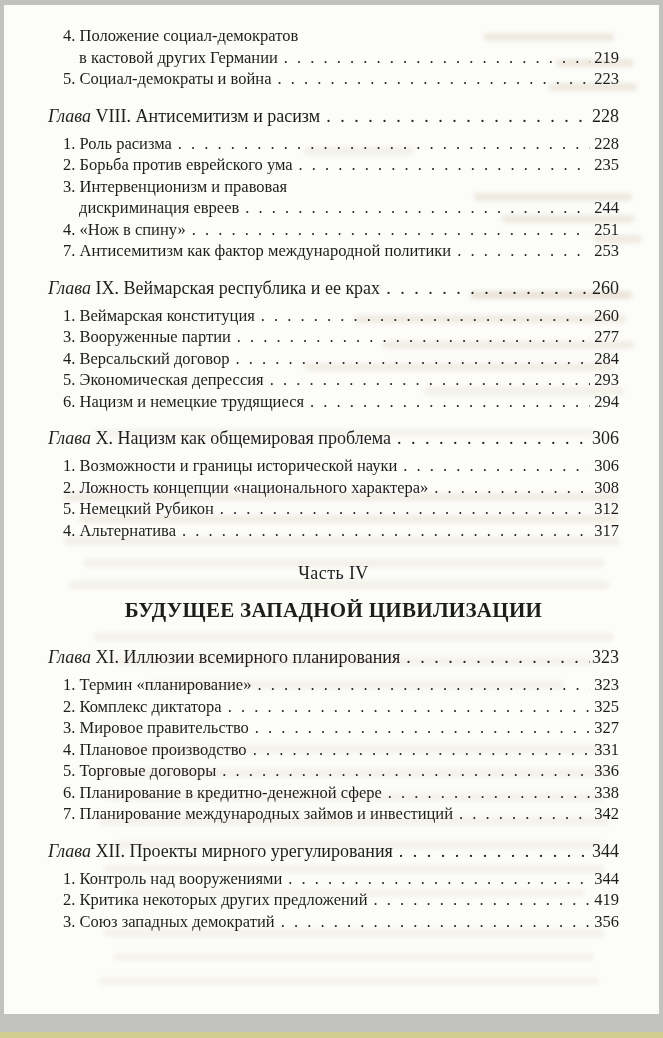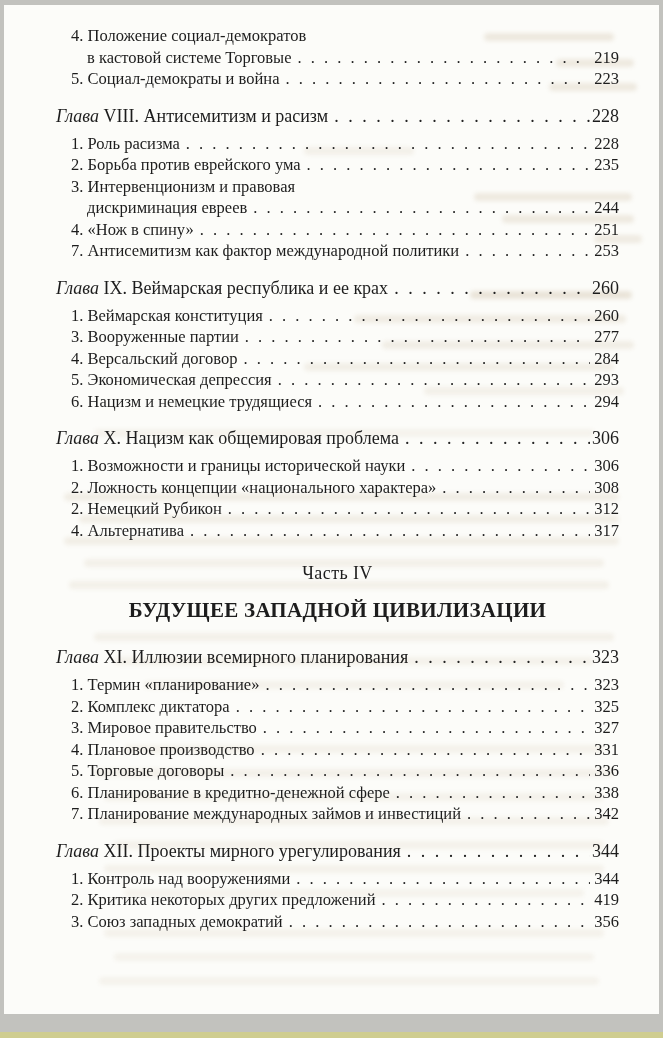--- a/index.html
+++ b/index.html
@@ -28,21 +28,21 @@
   }
   .bleed-layer {
     position: absolute; inset: 0; z-index: 0;
     pointer-events: none; overflow: hidden;
   }
   .bleed-mark {
     position: absolute; height: 8px; border-radius: 4px;
     background: #9b7b4a; filter: blur(2px);
   }
   .content {
-    position: absolute; left: 52px; right: 40px; top: 20px; z-index: 1;
+    position: absolute; left: 44px; right: 40px; top: 20px; z-index: 1;
   }
   .toc-row.item {
     padding-left: 15px;
     font-size: 16.5px;
     line-height: 21.5px;
   }
   .toc-row.chapter {
     margin-top: 14px; margin-bottom: 5px;
     font-size: 18px; line-height: 24px;
   }
@@ -102,21 +102,21 @@
         <div class="bleed-mark" style="left: 120px; top: 884px; width: 460px; opacity: 0.07;"></div>
         <div class="bleed-mark" style="left: 100px; top: 924px; width: 500px; opacity: 0.08;"></div>
         <div class="bleed-mark" style="left: 110px; top: 948px; width: 480px; opacity: 0.07;"></div>
         <div class="bleed-mark" style="left: 95px; top: 972px; width: 500px; opacity: 0.07;"></div>
       </div>
     <div class="content">
       <div>
           <div class="toc-row item">
             <div class="pre-line">4. Положение социал-демократов</div>
             <div class="leader-line wrapped">
-              <span class="entry-text">в кастовой системе Торговые</span>
+              <span class="entry-text">в кастовой других Германии</span>
               <span class="dots"></span>
               <span class="pagenum">219</span>
             </div>
           </div>
           <div class="toc-row item">
             <div class="leader-line">
               <span class="entry-text">5. Социал-демократы и война</span>
               <span class="dots"></span>
               <span class="pagenum">223</span>
             </div>
@@ -222,21 +222,21 @@
           </div>
           <div class="toc-row item">
             <div class="leader-line">
               <span class="entry-text">2. Ложность концепции «национального характера»</span>
               <span class="dots"></span>
               <span class="pagenum">308</span>
             </div>
           </div>
           <div class="toc-row item">
             <div class="leader-line">
-              <span class="entry-text">2. Немецкий Рубикон</span>
+              <span class="entry-text">5. Немецкий Рубикон</span>
               <span class="dots"></span>
               <span class="pagenum">312</span>
             </div>
           </div>
           <div class="toc-row item">
             <div class="leader-line">
               <span class="entry-text">4. Альтернатива</span>
               <span class="dots"></span>
               <span class="pagenum">317</span>
             </div>

